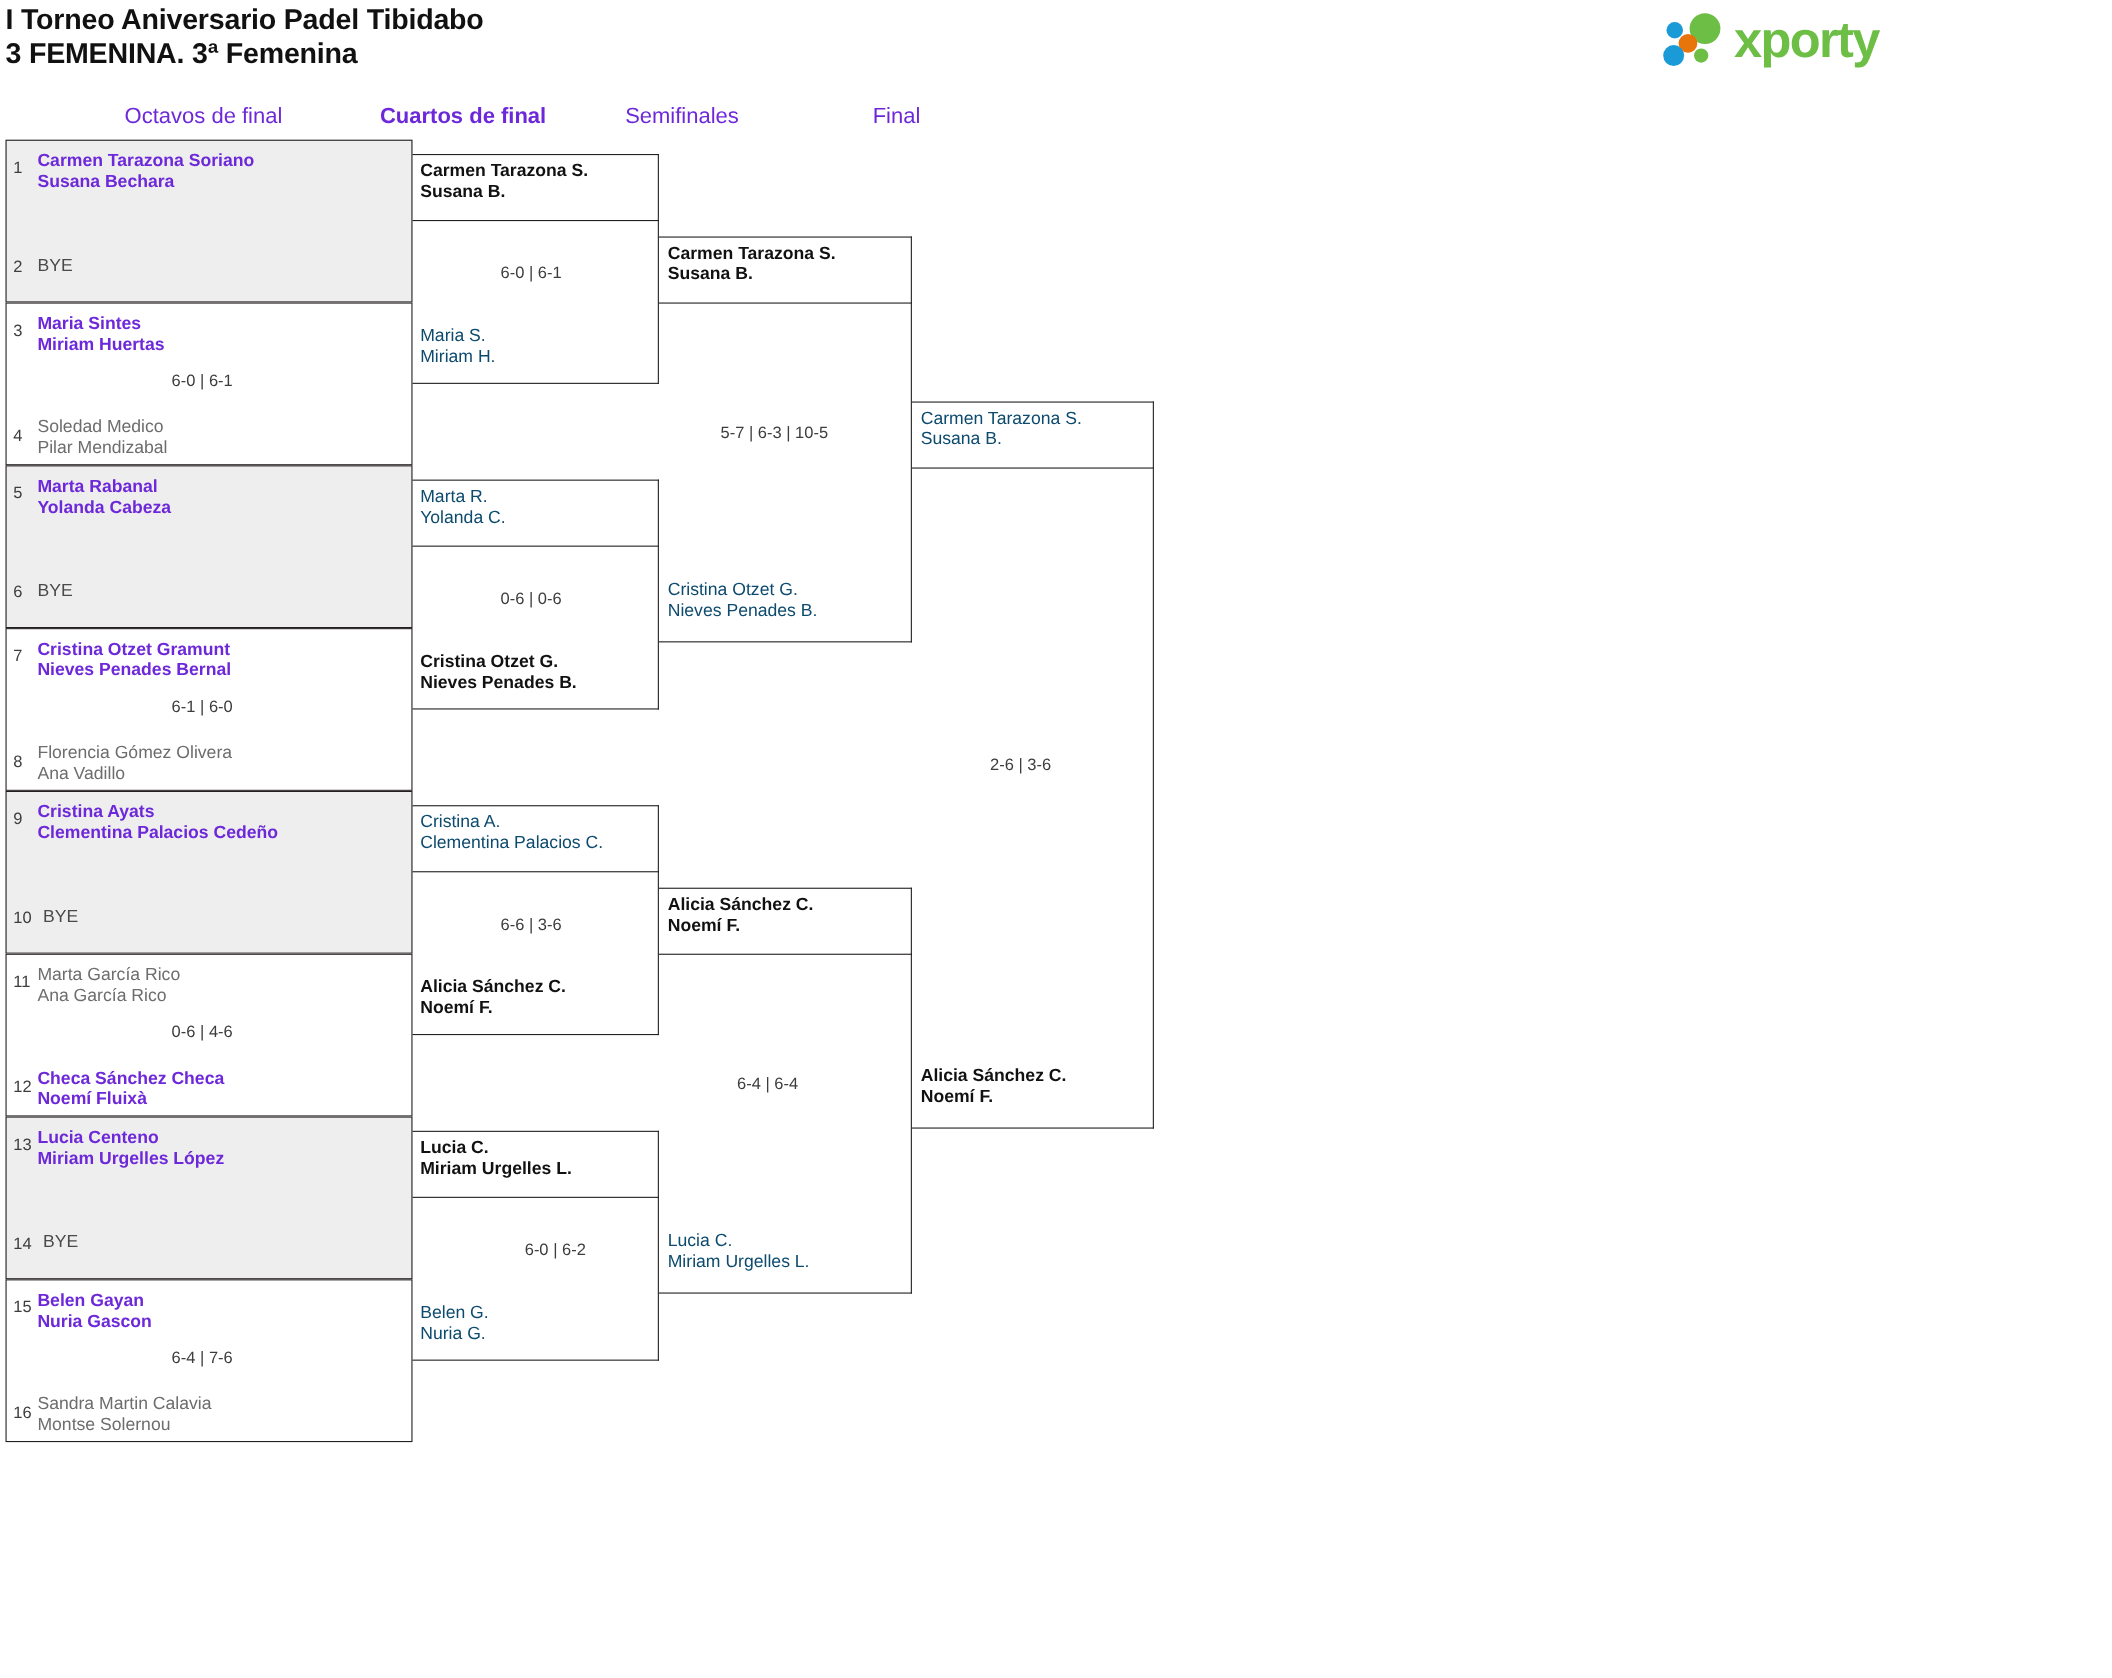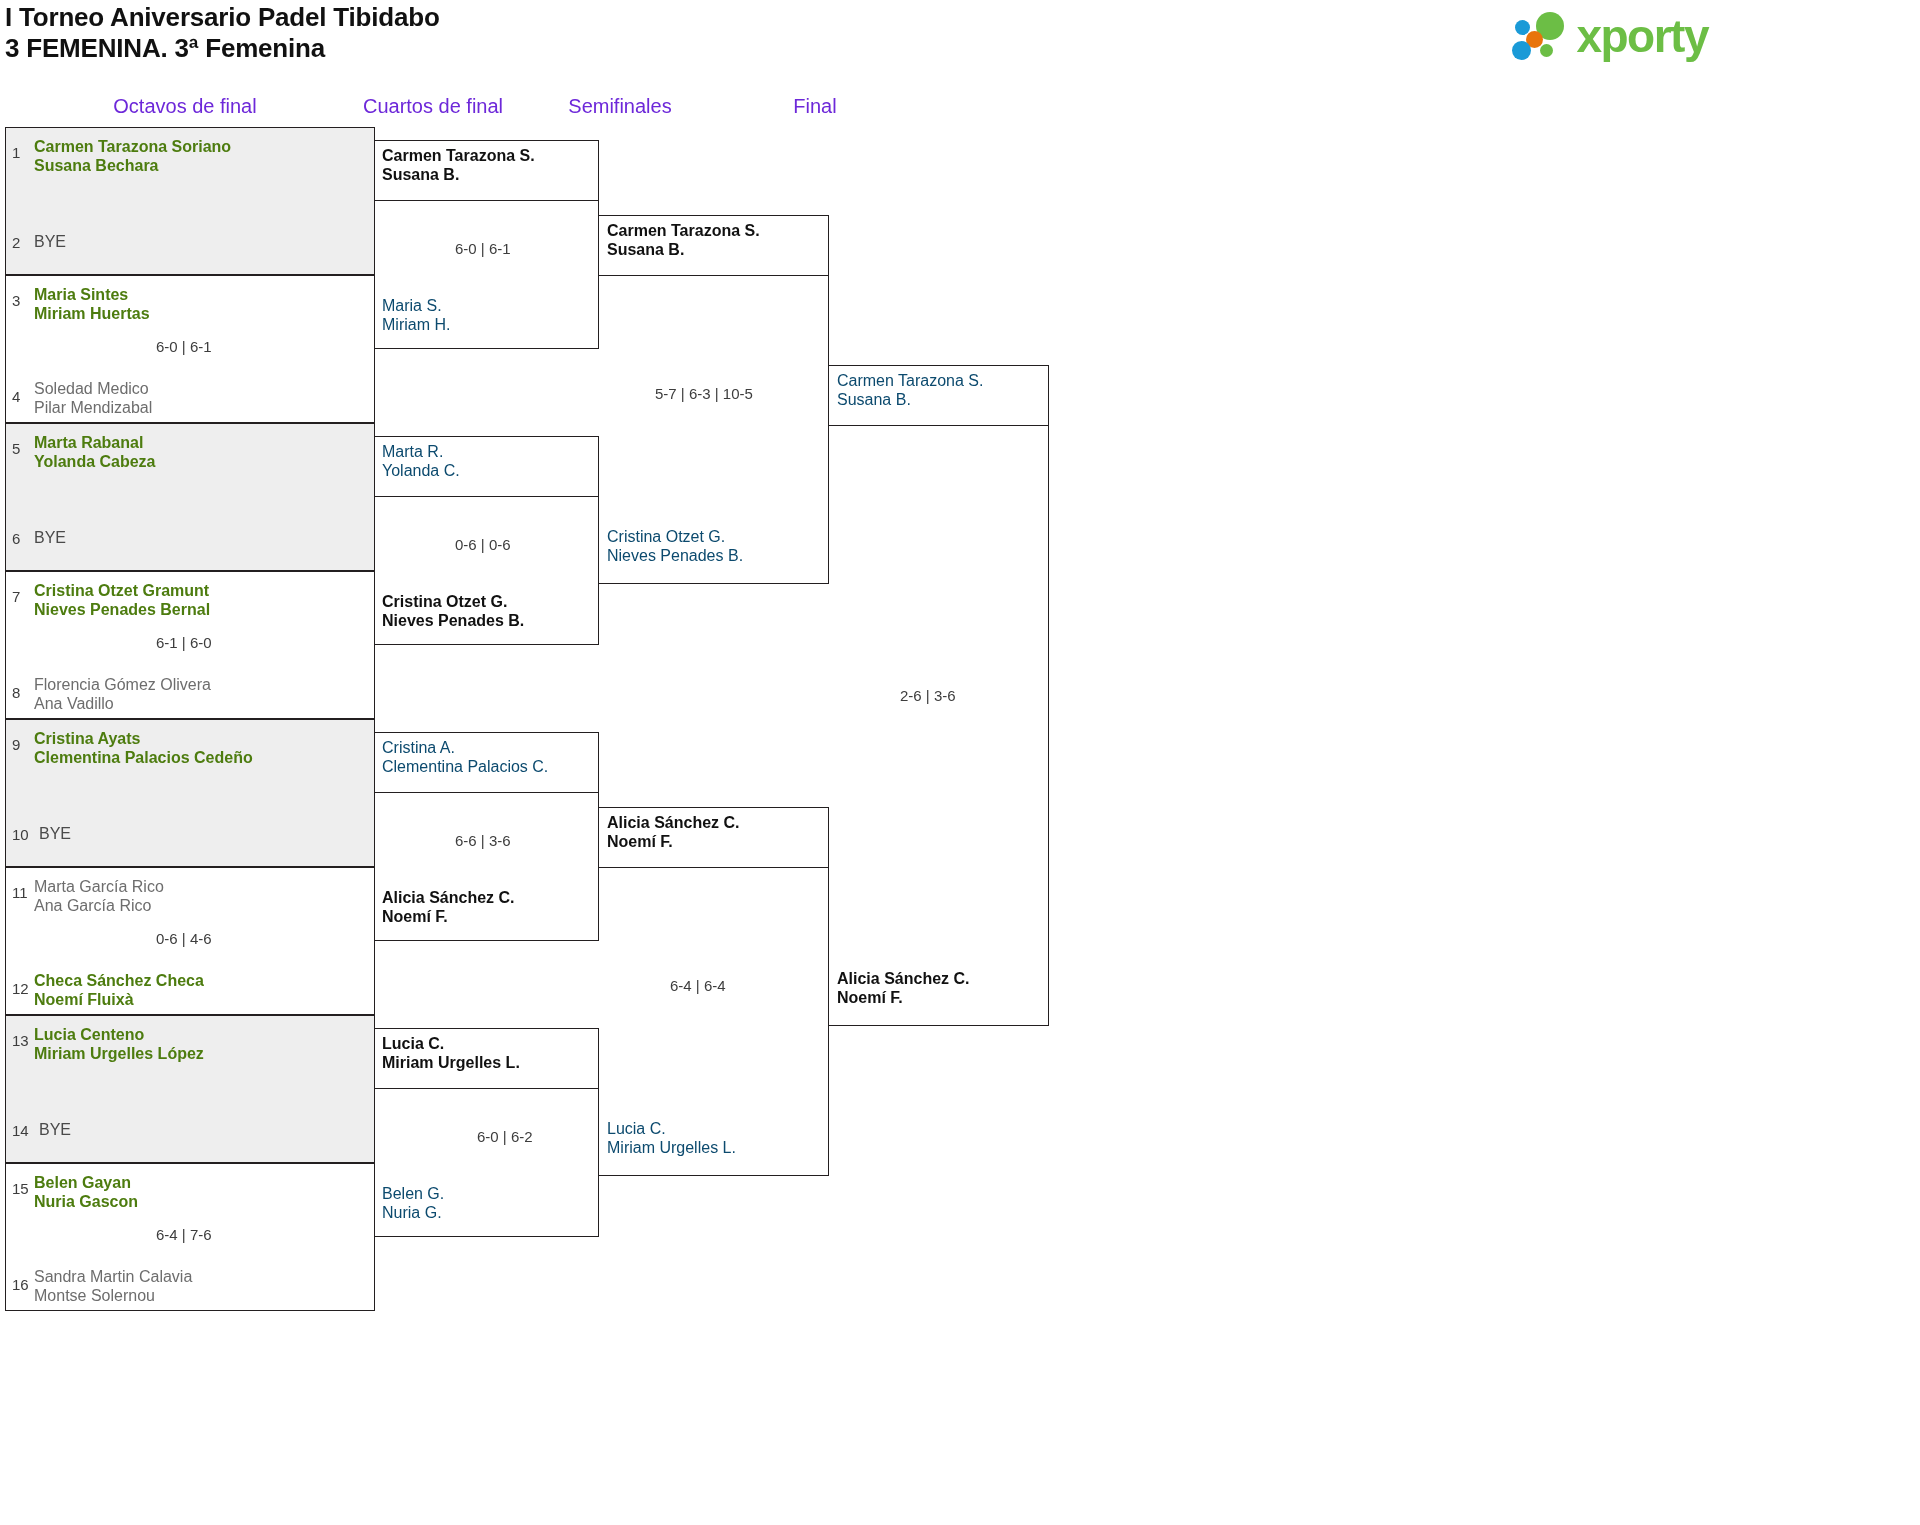--- a/index.html
+++ b/index.html
@@ -63,21 +63,21 @@
   .seed {
     position: absolute; left: 6px;
     font-size: 15px; color: #3d3d3d;
     text-align: left; width: 22px;
   }
   .pl-names {
     position: absolute; left: 28px;
     font-size: 16px; line-height: 1.17;
     white-space: nowrap;
   }
-  .pl-names.win  { color: #4d7c0f; font-weight: 700; }
+  .pl-names.win  { color: #6d28d9; font-weight: 700; }
   .pl-names.lose { color: #6d6d6d; font-weight: 400; }
   .pl-names .nm { display: block; }
 
   .bye-label {
     position: absolute;
     font-size: 16px; color: #4a4a4a; font-weight: 400;
   }
 
   .score {
     position: absolute;
@@ -121,21 +121,21 @@
         <span class="dot d-green-lg"></span>
         <span class="dot d-orange"></span>
         <span class="dot d-blue-bl"></span>
         <span class="dot d-green-sm"></span>
       </div>
       <div class="logo-text">xporty</div>
     </div>
   </div>
 
   <div class="round-header" style="left:60px;  width:250px;">Octavos de final</div>
-  <div class="round-header" style="left:308px; width:250px;">Cuartos de final</div>
+  <div class="round-header" style="left:296px; width:250px;font-weight:bold;">Cuartos de final</div>
   <div class="round-header" style="left:495px; width:250px;">Semifinales</div>
   <div class="round-header" style="left:690px; width:250px;">Final</div>
 
   <div id="bracket">
 
     <div class="r1-cell shaded" style="left:5px; top:127px; width:370px; height:148px;">
       <span class="seed" style="top:16px;">1</span>
       <span class="pl-names win" style="top:10px;">
         <span class="nm">Carmen Tarazona Soriano</span>
         <span class="nm">Susana Bechara</span>

